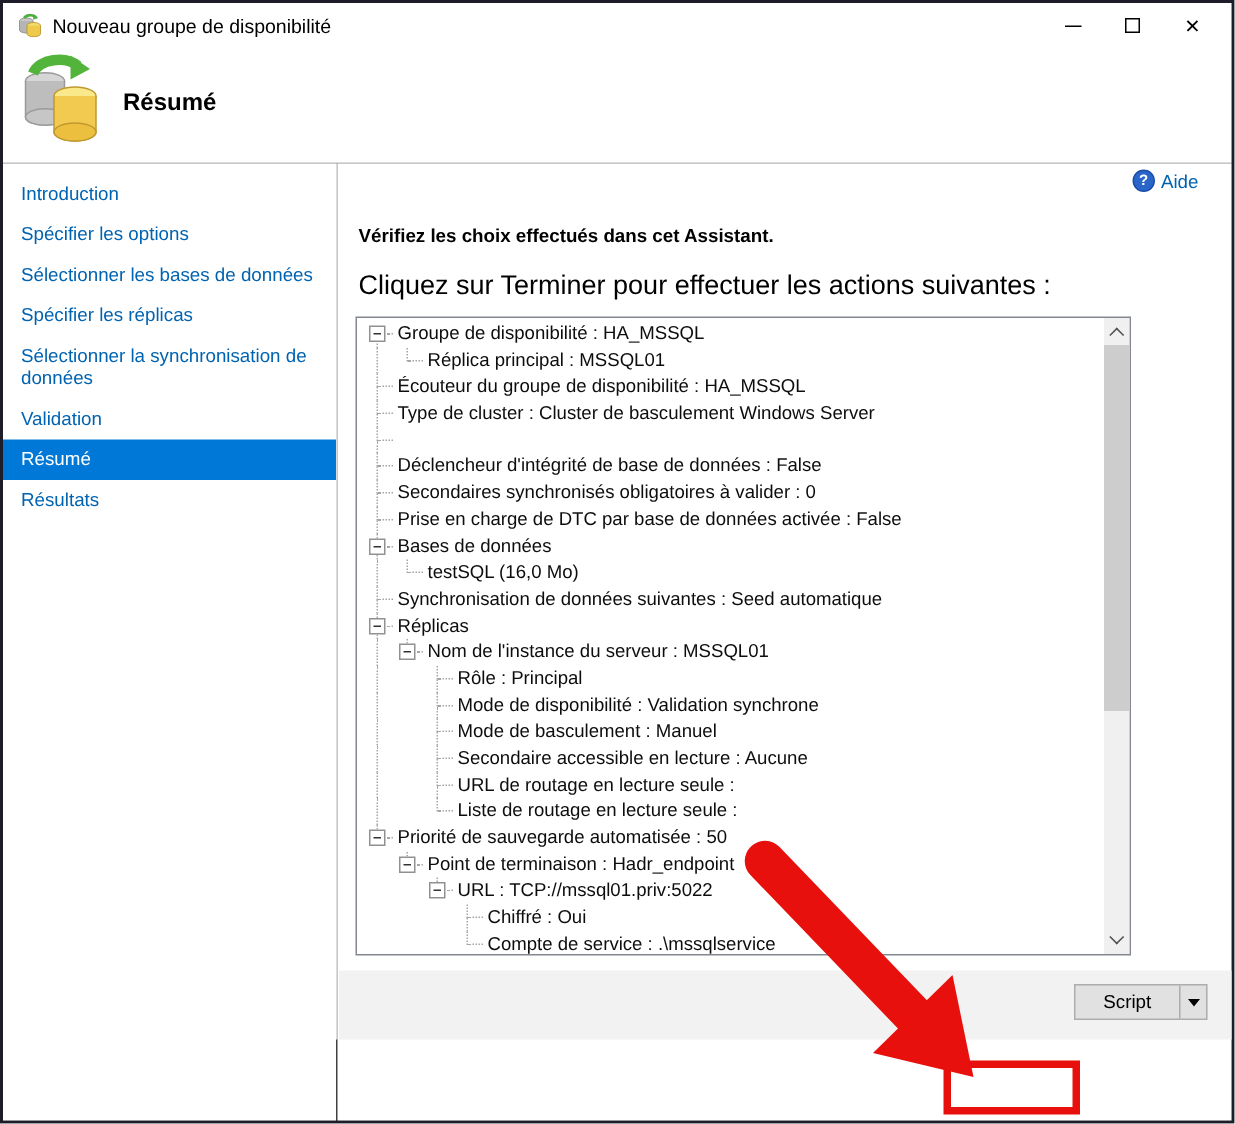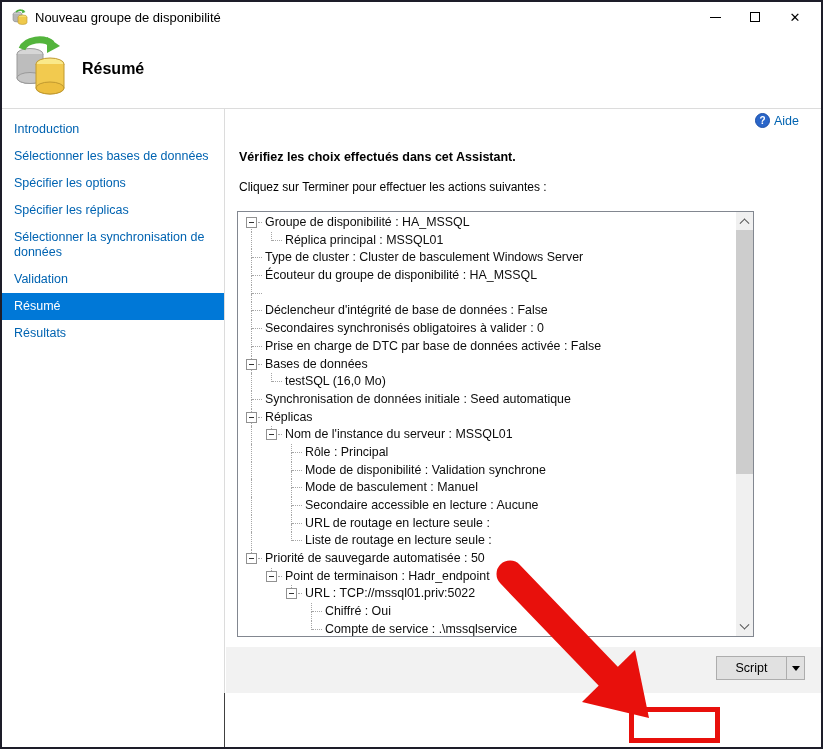--- a/index.html
+++ b/index.html
@@ -29,21 +29,21 @@
   .v-divider { position:absolute; left:222px; top:107px; width:1px; height:584px; background:#dcdcdc; }
   .side-item { padding:6px 10px 6px 12px; font-size:12.5px; line-height:15px; color:#0063B1; cursor:pointer; }
   .side-item.selected { background:#0078D7; color:#fff; }
 
   
   .main { position:absolute; left:223px; top:107px; right:0; bottom:0; background:#fff; }
   .help-link { position:absolute; right:22px; top:4px; display:flex; align-items:center; gap:4px; cursor:pointer; }
   .help-icon { width:15px; height:15px; border-radius:50%; background:#2a66c9; border:1px solid #1b4ea8; color:#fff; font-size:10px; font-weight:bold; display:flex; align-items:center; justify-content:center; }
   .help-text { color:#0063B1; font-size:12.5px; }
   .instr-bold { position:absolute; left:14px; top:41px; font-size:12.5px; font-weight:bold; color:#000; }
-  .instr { position:absolute; left:14px; top:71px; font-size:12px; color:#000; }
+  .instr { position:absolute; left:14px; top:71px; font-size:18px; color:#000; }
 
   
   .treebox { position:absolute; left:12px; top:102px; width:517px; height:426px; border:1px solid #828790; background:#fff; overflow:hidden; }
   .tree-rows { position:absolute; left:4px; top:2px; right:17px; bottom:0; overflow:hidden; }
   .trow { display:flex; align-items:stretch; height:17.7px; white-space:nowrap; }
   .gcol { flex:none; width:20px; position:relative; }
   .gcol.vfull::before { content:""; position:absolute; left:9px; top:0; bottom:0; border-left:1px dotted #a6a6a6; }
   .own i { position:absolute; display:block; }
   .own .vt { left:9px; top:0; height:9px; border-left:1px dotted #a6a6a6; }
   .own .vb { left:9px; top:9px; bottom:0; border-left:1px dotted #a6a6a6; }
@@ -110,22 +110,22 @@
       <ellipse cx="36" cy="28" rx="14" ry="6" fill="#fae98a" stroke="#c0992f"></ellipse>
       <path d="M22,28 v24 a14,6 0 0 0 28,0 V28" fill="#f2ca4f" stroke="#c0992f"></path>
       <ellipse cx="36" cy="52" rx="14" ry="6" fill="#edbf3f" stroke="#c0992f"></ellipse>
     </svg>
     <div class="page-title">Résumé</div>
   </div>
   <div class="header-divider"></div>
 
   <div class="sidebar">
       <div class="side-item">Introduction</div>
+      <div class="side-item">Spécifier les options</div>
       <div class="side-item">Sélectionner les bases de données</div>
-      <div class="side-item">Spécifier les options</div>
       <div class="side-item">Spécifier les réplicas</div>
       <div class="side-item">Sélectionner la synchronisation de données</div>
       <div class="side-item">Validation</div>
       <div class="side-item selected">Résumé</div>
       <div class="side-item">Résultats</div>
     </div>
   <div class="v-divider"></div>
 
   <div class="main">
     <div class="help-link">
@@ -152,36 +152,36 @@
               <i class="hz"></i>
             </span>
             <span class="tlabel">Réplica principal : MSSQL01</span>
           </div>
           <div class="trow">
             <span class="gcol own">
               <i class="vt"></i>
               <i class="vb"></i>
               <i class="hz"></i>
             </span>
+            <span class="tlabel">Écouteur du groupe de disponibilité : HA_MSSQL</span>
+          </div>
+          <div class="trow">
+            <span class="gcol own">
+              <i class="vt"></i>
+              <i class="vb"></i>
+              <i class="hz"></i>
+            </span>
             <span class="tlabel">Type de cluster : Cluster de basculement Windows Server</span>
           </div>
           <div class="trow">
             <span class="gcol own">
               <i class="vt"></i>
               <i class="vb"></i>
               <i class="hz"></i>
             </span>
-            <span class="tlabel">Écouteur du groupe de disponibilité : HA_MSSQL</span>
-          </div>
-          <div class="trow">
-            <span class="gcol own">
-              <i class="vt"></i>
-              <i class="vb"></i>
-              <i class="hz"></i>
-            </span>
           </div>
           <div class="trow">
             <span class="gcol own">
               <i class="vt"></i>
               <i class="vb"></i>
               <i class="hz"></i>
             </span>
             <span class="tlabel">Déclencheur d'intégrité de base de données : False</span>
           </div>
           <div class="trow">
@@ -216,21 +216,21 @@
               <i class="hz"></i>
             </span>
             <span class="tlabel">testSQL (16,0 Mo)</span>
           </div>
           <div class="trow">
             <span class="gcol own">
               <i class="vt"></i>
               <i class="vb"></i>
               <i class="hz"></i>
             </span>
-            <span class="tlabel">Synchronisation de données initiale : Seed automatique</span>
+            <span class="tlabel">Synchronisation de données suivantes : Seed automatique</span>
           </div>
           <div class="trow">
             <span class="gcol own">
               <i class="vt"></i>
               <i class="vb"></i>
               <i class="hz2"></i>
               <span class="ebox"></span>
             </span>
             <span class="tlabel">Réplicas</span>
           </div>

